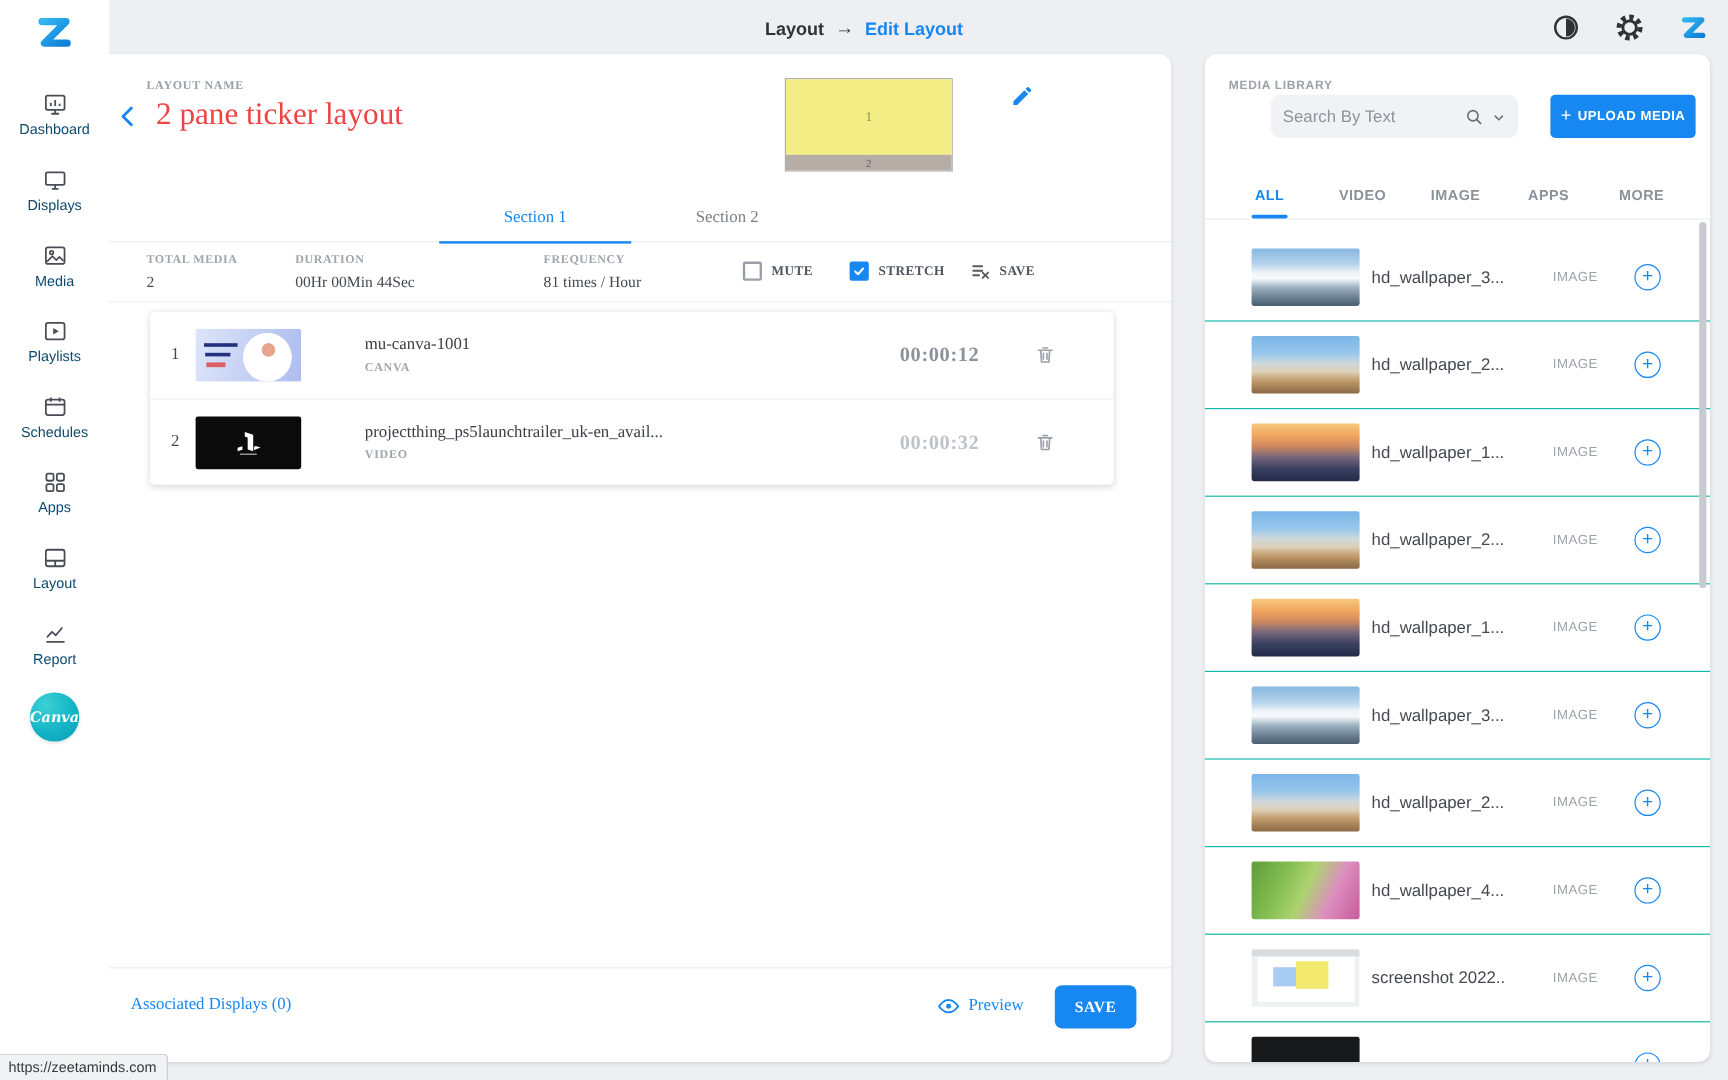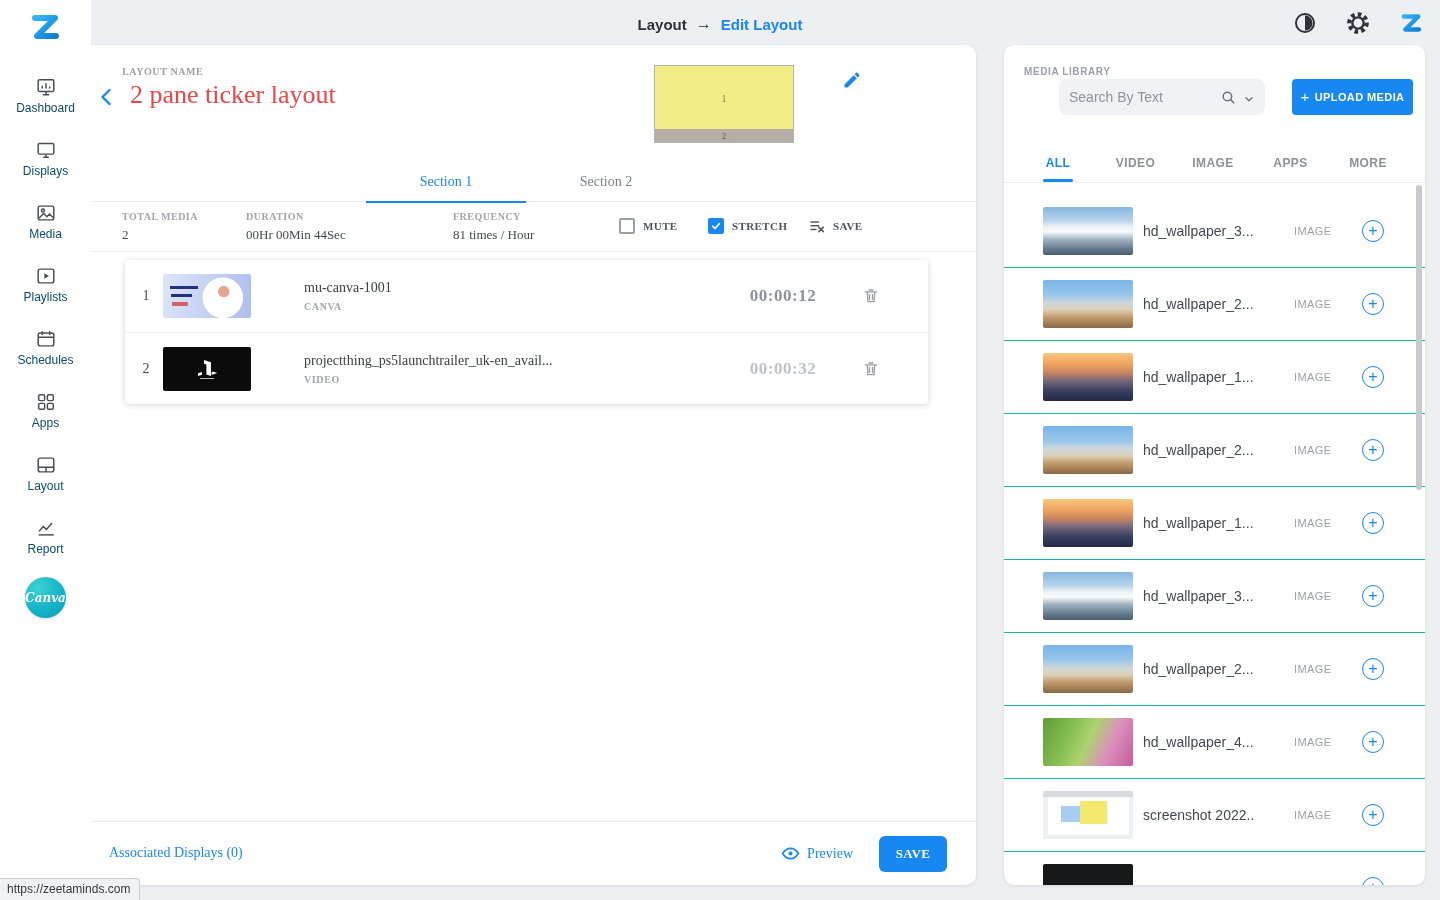--- a/index.html
+++ b/index.html
@@ -68,21 +68,21 @@
   .row-index{width:20px; margin-left:11px; text-align:center; font-size:14px; color:#434950;}
   .thumb{width:88px; height:44px; border-radius:2px; margin-left:7px; flex:none; background-size:cover;}
   .row-info{margin-left:53px;}
   .row-name{font-size:14px; font-weight:500; color:#3a4046; max-width:330px; white-space:nowrap; overflow:hidden; text-overflow:ellipsis;}
   .row-type{font-size:10px; font-weight:700; letter-spacing:.6px; color:#a0a6ad; margin-top:5px;}
   .row-time{position:absolute; left:616px; width:84px; text-align:center; font-size:17px; font-weight:700; letter-spacing:.5px; color:#8b929a;}
   .row-time.muted{color:#bdc3c9;}
   .row-trash{position:absolute; left:737px; top:27px; width:18px; height:18px; cursor:pointer;}
 
   
-  .card-footer{position:absolute; left:0; bottom:0; width:100%; height:64px; border-top:1px solid #e9ebee;}
+  .card-footer{position:absolute; left:0; bottom:0; width:100%; height:79px; border-top:1px solid #e9ebee;}
   .assoc-link{position:absolute; left:31px; top:23px; font-size:14px; font-weight:500; color:var(--accent); cursor:pointer;}
   .preview-btn{position:absolute; right:123px; top:22px; display:flex; align-items:center; gap:7px; cursor:pointer;}
   .preview-btn .eicon{width:19px; height:19px;}
   .preview-label{font-size:14px; font-weight:500; color:var(--accent);}
   .save-btn{position:absolute; right:29px; top:14px; width:68px; height:36px; background:var(--accent); color:#fff; border:none; border-radius:6px; font-size:13px; font-weight:700; letter-spacing:.4px; cursor:pointer; font-family:inherit;}
 
   
   .ml-title{position:absolute; left:20px; top:21px; font-size:10px; font-weight:700; letter-spacing:.6px; color:#9aa1a8;text-align:center;}
   .search-box{position:absolute; left:20px; top:34px; width:206px; height:36px; background:#f0f2f5; border-radius:8px; display:flex; align-items:center; padding:0 10px;margin-left:35px;}
   .search-box input{flex:1; min-width:0; border:none; background:transparent; outline:none; font-size:14px; color:#3a4046; font-family:inherit;}

